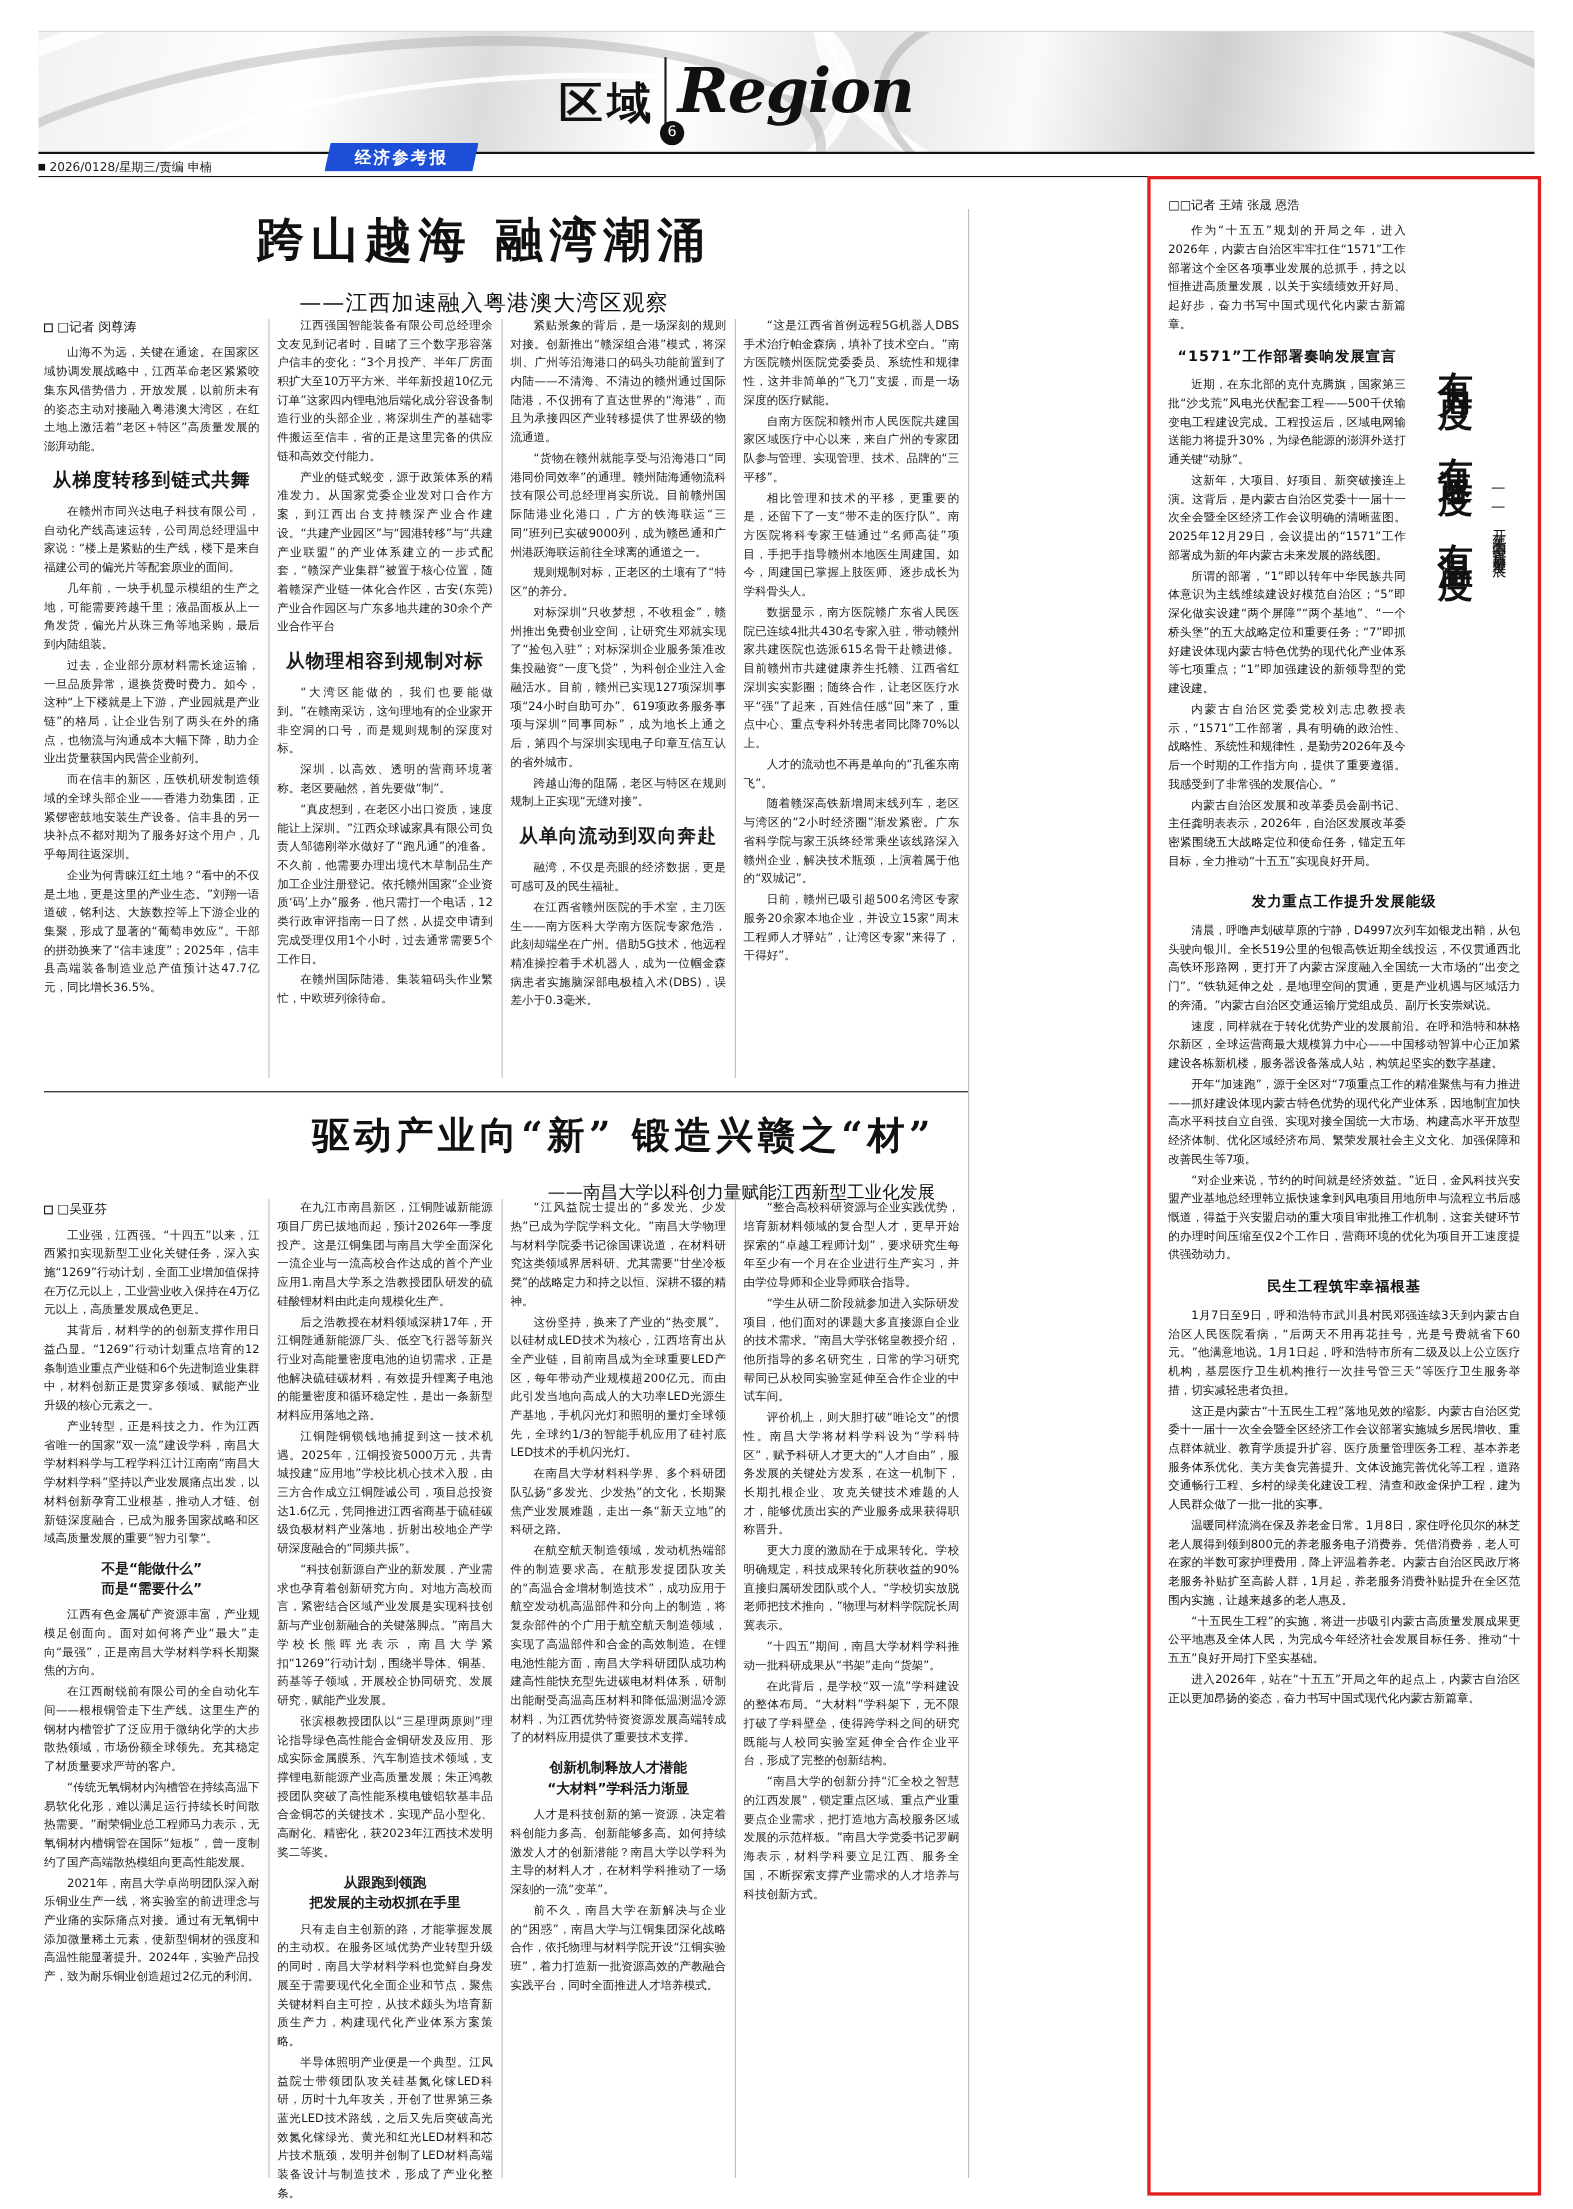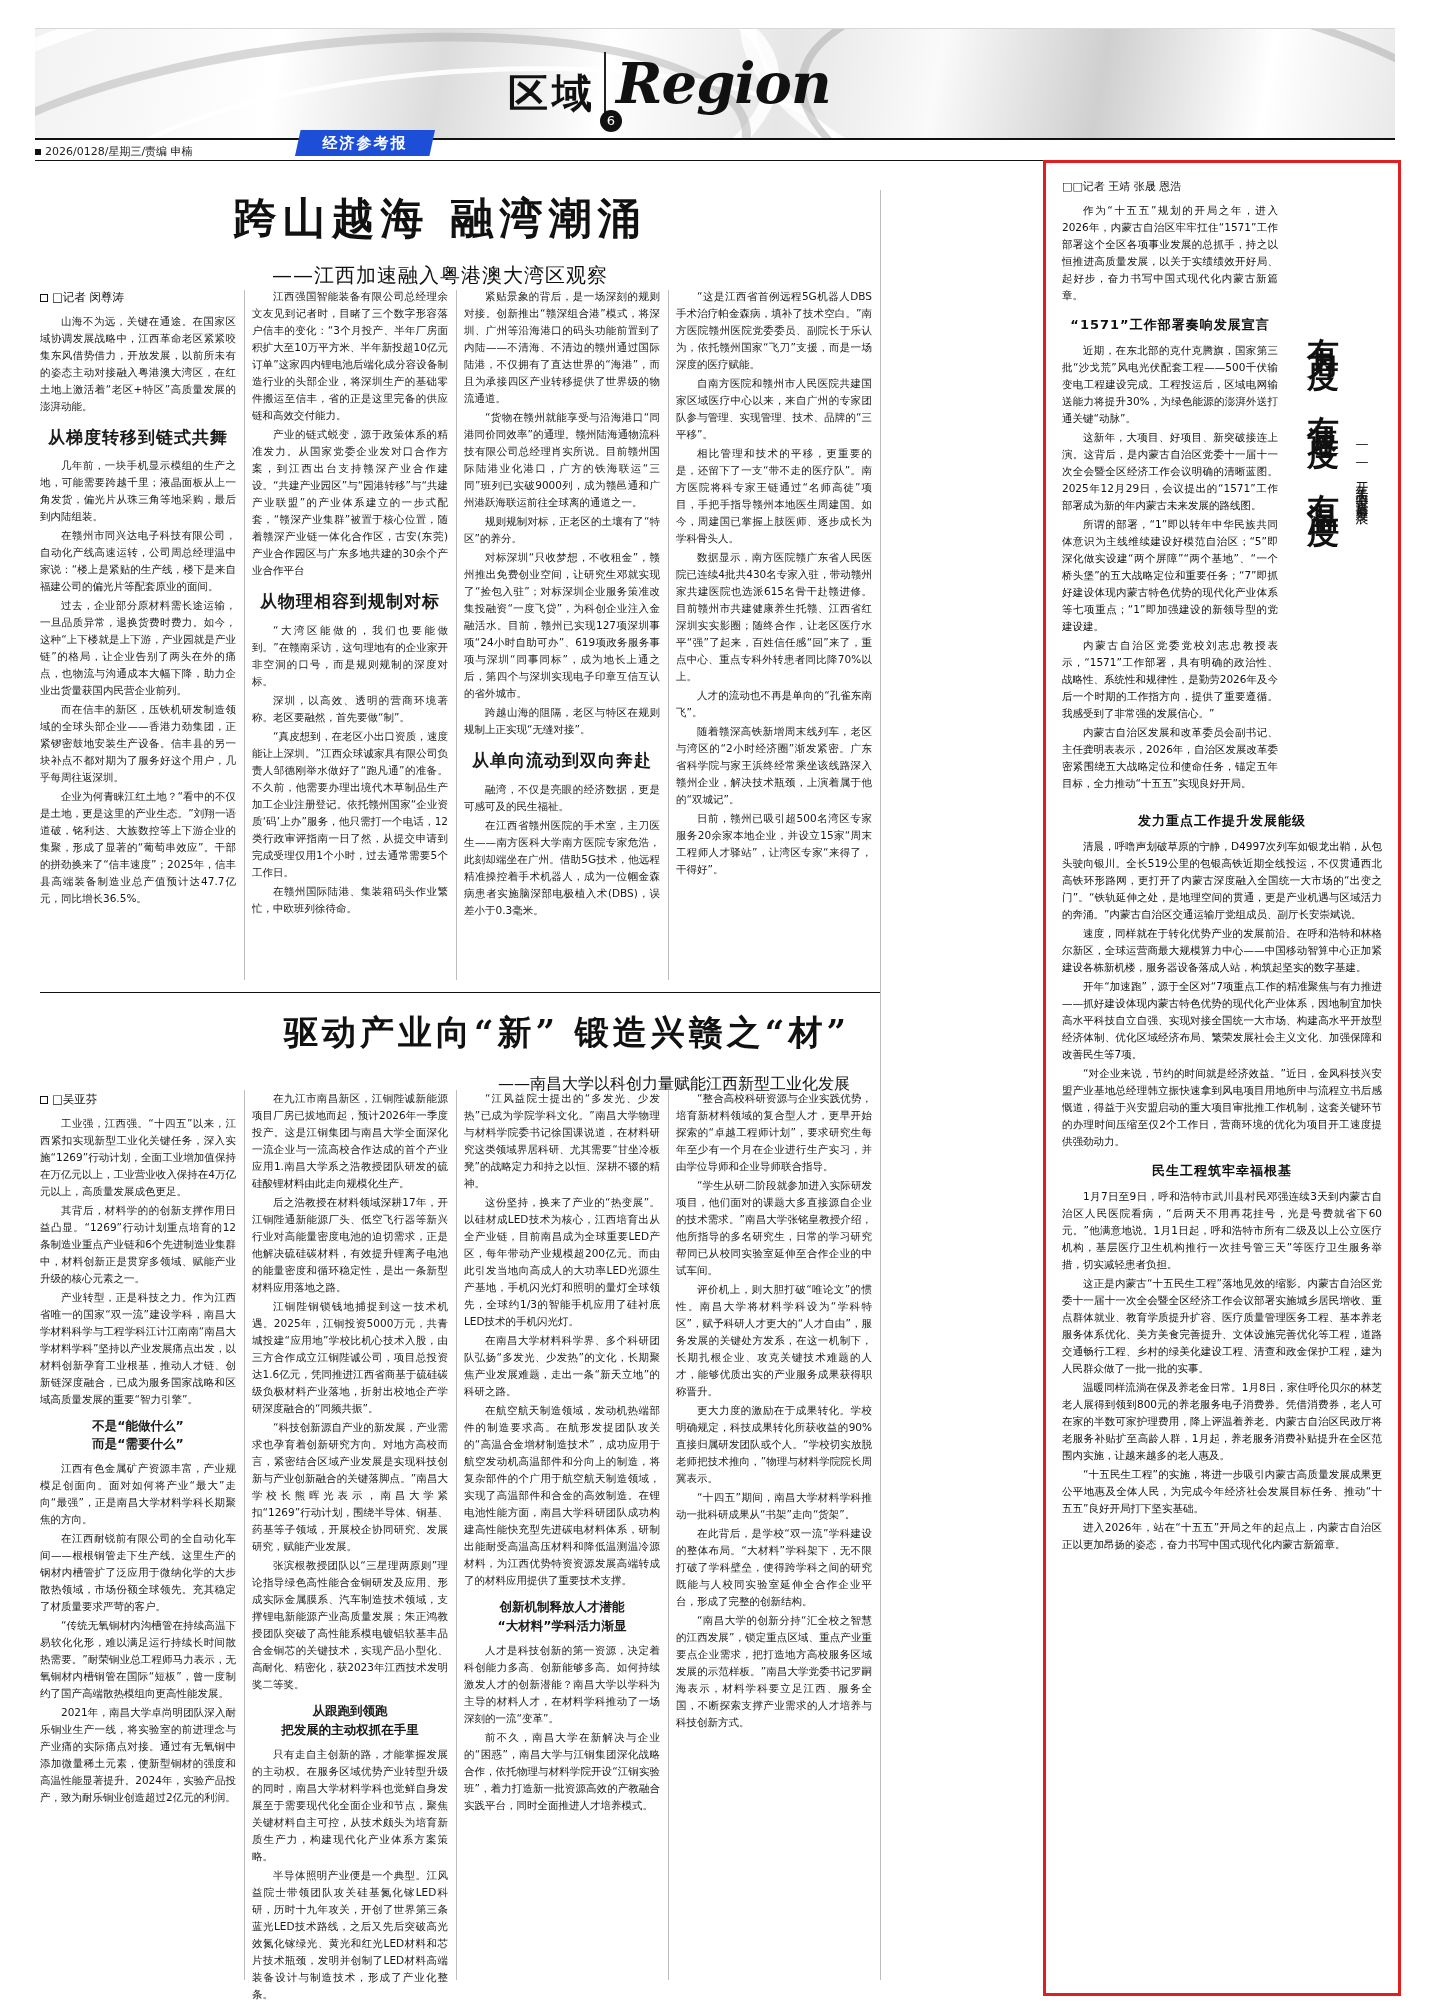--- a/index.html
+++ b/index.html
@@ -84,22 +84,22 @@
 
   <div class="hl-wrap">
     <div class="hl-main">跨山越海 融湾潮涌</div>
     <div class="hl-sub">——江西加速融入粤港澳大湾区观察</div>
   </div>
 
   <div class="col" style="left:40px;top:288px;width:196px;height:700px;">
     <div class="byline"><span class="sq"></span><span>□记者 闵尊涛</span></div>
     <p>山海不为远，关键在通途。在国家区域协调发展战略中，江西革命老区紧紧咬集东风借势借力，开放发展，以前所未有的姿态主动对接融入粤港澳大湾区，在红土地上激活着“老区+特区”高质量发展的澎湃动能。</p>
     <div class="subhead">从梯度转移到链式共舞</div>
+    <p>在赣州市同兴达电子科技有限公司，自动化产线高速运转，公司周总经理温中家说：“楼上是紧贴的生产线，楼下是来自福建公司的偏光片等配套原业的面间。</p>
     <p>几年前，一块手机显示模组的生产之地，可能需要跨越千里；液晶面板从上一角发货，偏光片从珠三角等地采购，最后到内陆组装。</p>
-    <p>在赣州市同兴达电子科技有限公司，自动化产线高速运转，公司周总经理温中家说：“楼上是紧贴的生产线，楼下是来自福建公司的偏光片等配套原业的面间。</p>
     <p>过去，企业部分原材料需长途运输，一旦品质异常，退换货费时费力。如今，这种“上下楼就是上下游，产业园就是产业链”的格局，让企业告别了两头在外的痛点，也物流与沟通成本大幅下降，助力企业出货量获国内民营企业前列。</p>
     <p>而在信丰的新区，压铁机研发制造领域的全球头部企业——香港力劲集团，正紧锣密鼓地安装生产设备。信丰县的另一块补点不都对期为了服务好这个用户，几乎每周往返深圳。</p>
     <p>企业为何青睐江红土地？“看中的不仅是土地，更是这里的产业生态。”刘翔一语道破，铭利达、大族数控等上下游企业的集聚，形成了显著的“葡萄串效应”。干部的拼劲换来了“信丰速度”；2025年，信丰县高端装备制造业总产值预计达47.7亿元，同比增长36.5%。</p>
   </div>
 
   <div class="col" style="left:252px;top:288px;width:196px;height:700px;">
     <p>江西强国智能装备有限公司总经理余文友见到记者时，目睹了三个数字形容落户信丰的变化：“3个月投产、半年厂房面积扩大至10万平方米、半年新投超10亿元订单”这家四内锂电池后端化成分容设备制造行业的头部企业，将深圳生产的基础零件搬运至信丰，省的正是这里完备的供应链和高效交付能力。</p>
     <p>产业的链式蜕变，源于政策体系的精准发力。从国家党委企业发对口合作方案，到江西出台支持赣深产业合作建设。“共建产业园区”与“园港转移”与“共建产业联盟”的产业体系建立的一步式配套，“赣深产业集群”被置于核心位置，随着赣深产业链一体化合作区，古安(东莞)产业合作园区与广东多地共建的30余个产业合作平台</p>
     <div class="subhead">从物理相容到规制对标</div>
     <p>“大湾区能做的，我们也要能做到。”在赣南采访，这句理地有的企业家开非空洞的口号，而是规则规制的深度对标。</p>
@@ -113,21 +113,21 @@
     <p>“货物在赣州就能享受与沿海港口“同港同价同效率”的通理。赣州陆海通物流科技有限公司总经理肖实所说。目前赣州国际陆港业化港口，广方的铁海联运“三同”班列已实破9000列，成为赣邑通和广州港跃海联运前往全球离的通道之一。</p>
     <p>规则规制对标，正老区的土壤有了“特区”的养分。</p>
     <p>对标深圳“只收梦想，不收租金”，赣州推出免费创业空间，让研究生邓就实现了“捡包入驻”；对标深圳企业服务策准改集投融资“一度飞贷”，为科创企业注入金融活水。目前，赣州已实现127项深圳事项“24小时自助可办”、619项政务服务事项与深圳“同事同标”，成为地长上通之后，第四个与深圳实现电子印章互信互认的省外城市。</p>
     <p>跨越山海的阻隔，老区与特区在规则规制上正实现“无缝对接”。</p>
     <div class="subhead">从单向流动到双向奔赴</div>
     <p>融湾，不仅是亮眼的经济数据，更是可感可及的民生福祉。</p>
     <p>在江西省赣州医院的手术室，主刀医生——南方医科大学南方医院专家危浩，此刻却端坐在广州。借助5G技术，他远程精准操控着手术机器人，成为一位帼金森病患者实施脑深部电极植入术(DBS)，误差小于0.3毫米。</p>
   </div>
 
   <div class="col" style="left:676px;top:288px;width:196px;height:700px;">
-    <p>“这是江西省首例远程5G机器人DBS手术治疗帕金森病，填补了技术空白。”南方医院赣州医院党委委员、副院长于乐认为，依托赣州国家“飞刀”支援，而是一场深度的医疗赋能。</p>
+    <p>“这是江西省首例远程5G机器人DBS手术治疗帕金森病，填补了技术空白。”南方医院赣州医院党委委员、系统性和规律性，这并非简单的“飞刀”支援，而是一场深度的医疗赋能。</p>
     <p>自南方医院和赣州市人民医院共建国家区域医疗中心以来，来自广州的专家团队参与管理、实现管理、技术、品牌的“三平移”。</p>
     <p>相比管理和技术的平移，更重要的是，还留下了一支“带不走的医疗队”。南方医院将科专家王链通过“名师高徒”项目，手把手指导赣州本地医生周建国。如今，周建国已掌握上肢医师、逐步成长为学科骨头人。</p>
     <p>数据显示，南方医院赣广东省人民医院已连续4批共430名专家入驻，带动赣州家共建医院也选派615名骨干赴赣进修。目前赣州市共建健康养生托赣、江西省红深圳实实影圈；随终合作，让老区医疗水平“强”了起来，百姓信任感“回”来了，重点中心、重点专科外转患者同比降70%以上。</p>
     <p>人才的流动也不再是单向的“孔雀东南飞”。</p>
     <p>随着赣深高铁新增周末线列车，老区与湾区的“2小时经济圈”渐发紧密。广东省科学院与家王浜终经常乘坐该线路深入赣州企业，解决技术瓶颈，上演着属于他的“双城记”。</p>
     <p>日前，赣州已吸引超500名湾区专家服务20余家本地企业，并设立15家“周末工程师人才驿站”，让湾区专家“来得了，干得好”。</p>
   </div>
 
   <div class="vrule" style="left:244px;top:290px;height:690px;"></div>
   <div class="vrule" style="left:456px;top:290px;height:690px;"></div>

